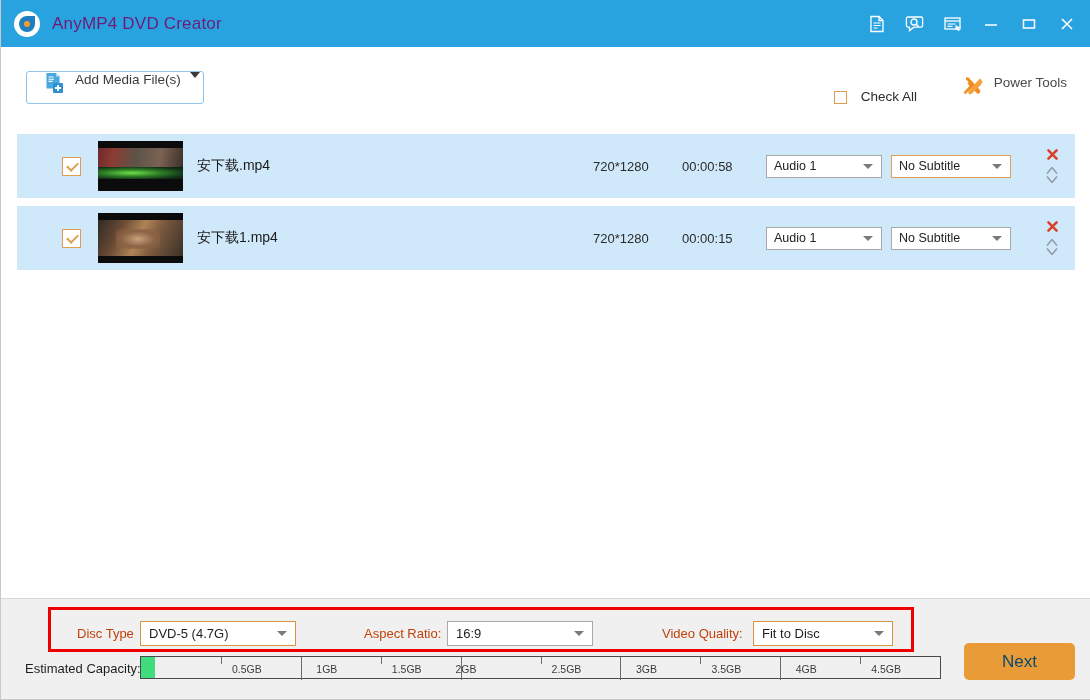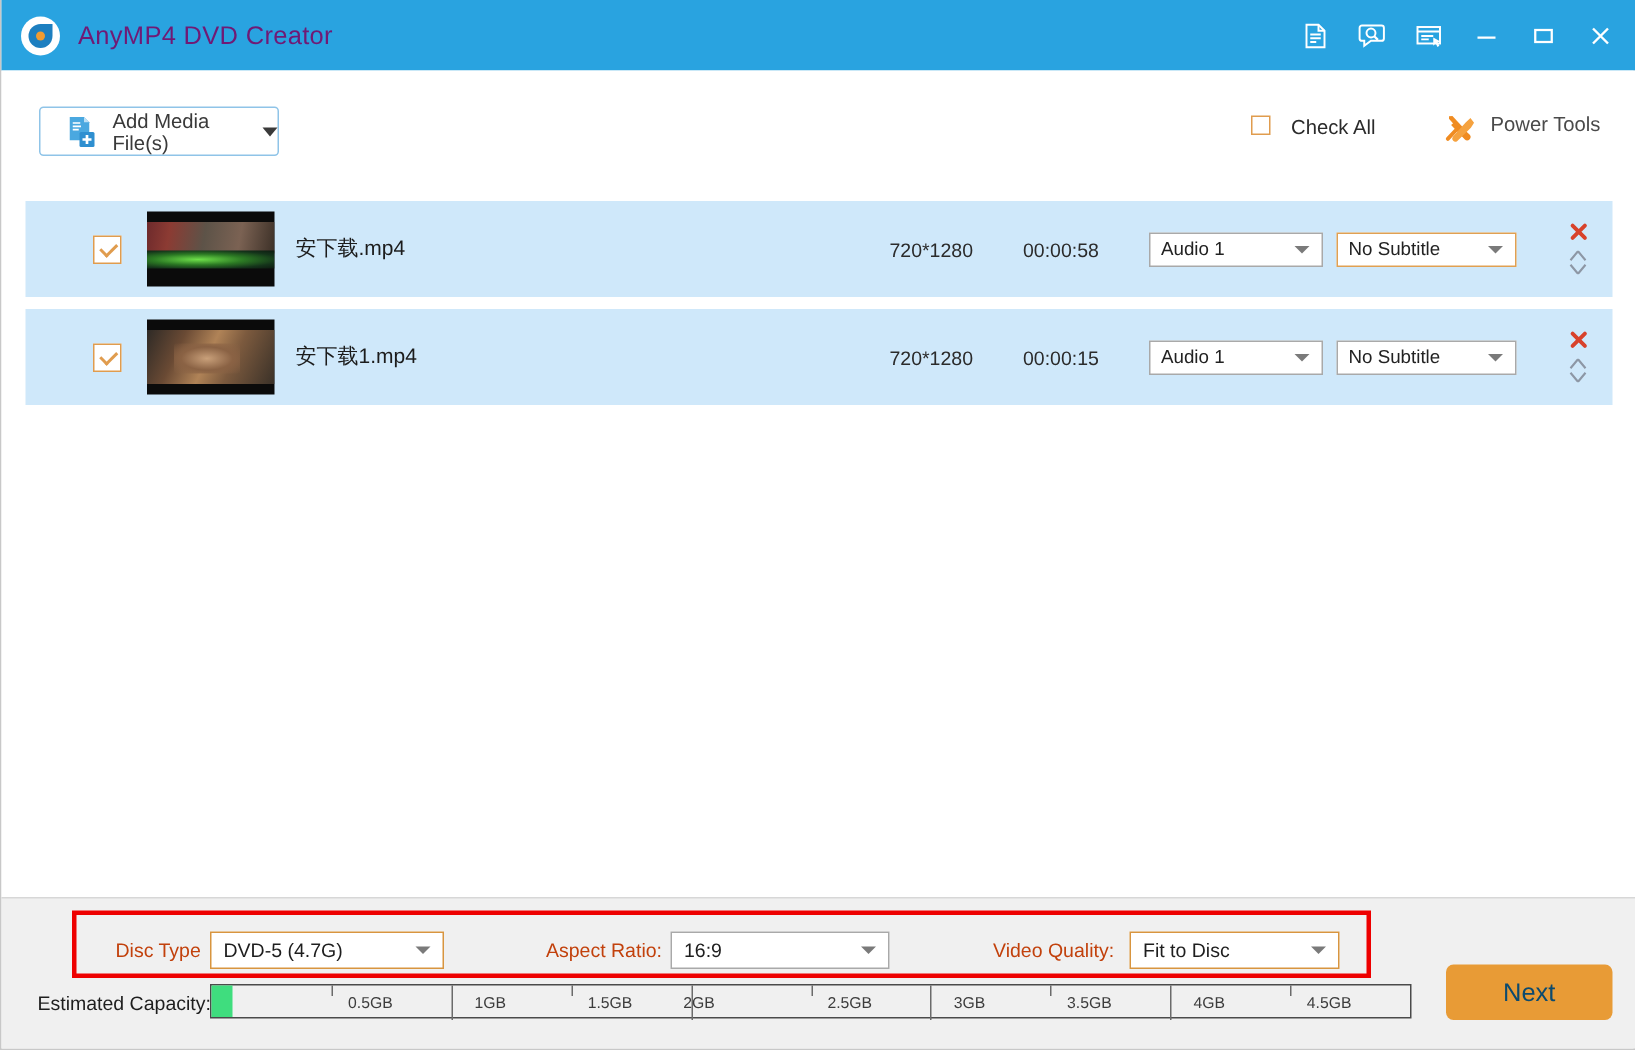--- a/index.html
+++ b/index.html
@@ -62,45 +62,45 @@
   .tb-icon svg { display: block; }
 
   
   .toolbar {
     position: absolute; left: 0; top: 47px;
     width: 1090px; height: 85px;
     background: #ffffff;
   }
   .add-media-btn {
     position: absolute; left: 25px; top: 24px;
-    width: 160px; height: 33px;
+    width: 178px; height: 33px;
     border: 1px solid #8fc4e8;
     border-radius: 3px;
     background: #ffffff;
-    display: flex; align-items: center;
+    display: flex; align-items: flex-start;
     cursor: pointer;
   }
   .add-media-icon {
     margin-left: 18px; width: 20px; height: 22px;
     position: relative; flex: none;
   }
   .add-media-label {
     margin-left: 10px;
     font-size: 13.5px; color: #3a3a3a;
   }
   .caret-dark {
     margin-left: 9px;
     width: 0; height: 0;
     border-left: 5.5px solid transparent;
     border-right: 5.5px solid transparent;
     border-top: 6px solid #3a3a3a;
   }
   .check-all {
-    position: absolute; right: 174px; top: 30px;
-    display: flex; align-items: flex-start; gap: 14px;
+    position: absolute; right: 174px; top: 42px;
+    display: flex; align-items: flex-end; gap: 14px;
     cursor: pointer;
   }
   .cb-empty {
     width: 13px; height: 13px;
     border: 1px solid #e09c4e;
     background: #ffffff;
     flex: none;
   }
   .check-all-label { font-size: 13.5px; color: #2b2b2b; }
   .power-tools {

